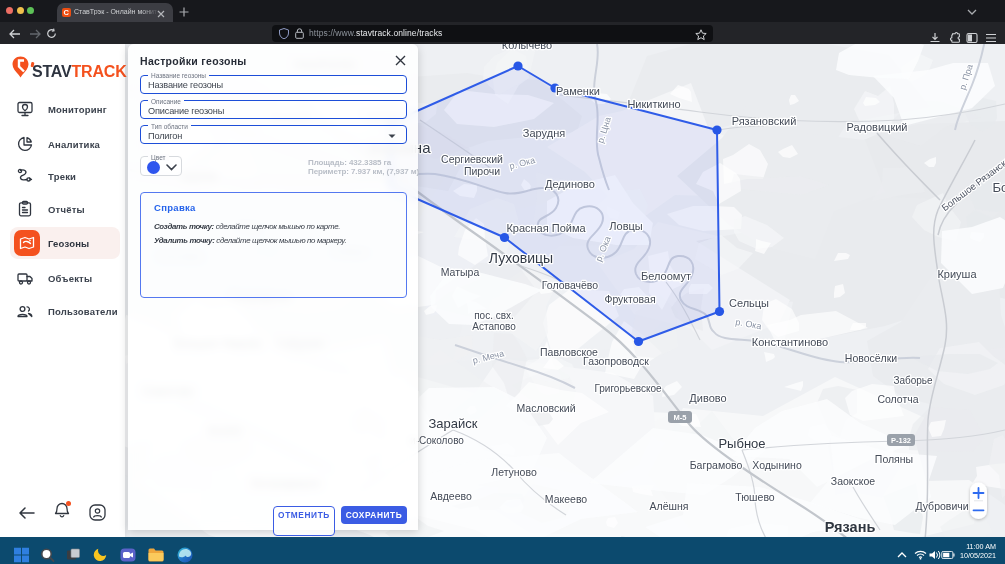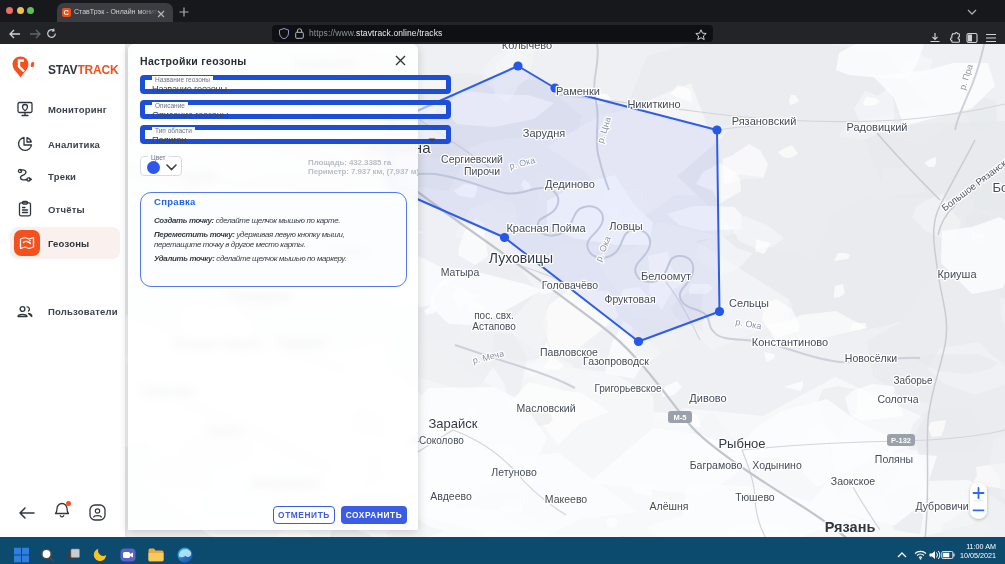--- a/index.html
+++ b/index.html
@@ -9,47 +9,47 @@
 #tab { position:absolute; left:57px; top:3px; width:116px; height:19px; background:#3c3d43; border-radius:7px 7px 0 0; }
 #favico { position:absolute; left:4.5px; top:4.5px; width:9.5px; height:9.5px; background:#ee4e11; border-radius:2px; color:#fff; font-size:7.5px; font-weight:700; text-align:center; line-height:9.5px; }
 #tabtitle { position:absolute; left:17px; top:5px; width:85px; font-size:7px; color:#cfd1d4; white-space:nowrap; overflow:hidden;
   -webkit-mask-image:linear-gradient(90deg,#000 80%,transparent); }
 #toolbar { position:absolute; left:0; top:22px; width:1005px; height:22px; background:#232428; }
 #urlbar { position:absolute; left:272px; top:2.5px; width:441px; height:17px; background:#0f1013; border-radius:4px; display:flex; align-items:center; }
 #url { font-size:8.5px; letter-spacing:0.1px;text-align:right; }
 #sidebar { position:absolute; left:0; top:44px; width:125px; height:493px; background:#fff; box-shadow:1px 0 4px rgba(0,0,0,0.08); }
 #logo { position:absolute; left:12px; top:12px; height:26px; }
 #logo svg { position:absolute; left:0; top:0; }
-#logotext { position:absolute; left:36px; top:7px; font-size:12px; letter-spacing:-0.2px; white-space:nowrap; }
+#logotext { position:absolute; left:20px; top:7px; font-size:16px; letter-spacing:-0.2px; white-space:nowrap; }
 #apost { position:absolute; left:19px; top:6px; width:2.5px; height:5px; background:#f4511e; border-radius:1px; transform:rotate(12deg); }
 #logotext b { color:#2e3440; font-weight:700; }
 #logotext i { color:#f4511e; font-style:normal; font-weight:700; }
 .nav { position:absolute; left:0; width:125px; height:32px; }
 .nav .ico { position:absolute; left:16px; top:7px; }
 .nav .icobox { position:absolute; left:14px; top:3px; width:26px; height:26px; background:#f4511e; border-radius:7px; display:flex; align-items:center; justify-content:center; }
 .nav .lbl { position:absolute; left:48px; top:11px; font-size:9.5px; font-weight:700; color:#3b424d; letter-spacing:0.2px;text-align:right; }
 .nav.active::before { content:""; position:absolute; left:10px; top:0; width:110px; height:32px; background:#faf0ee; border-radius:8px; }
 .nav.active .lbl { color:#2f353f; }
 .nav .icobox, .nav .ico, .nav .lbl { z-index:1; }
 #sbbottom { position:absolute; left:0; top:458px; width:125px; display:flex; justify-content:space-between; padding:0 19px; align-items:center; }
 #panel { position:absolute; left:128px; top:44px; width:290px; height:486px; background:rgba(255,255,255,0.88);
   -webkit-backdrop-filter:blur(4px); backdrop-filter:blur(4px); border-radius:6px 6px 0 0; box-shadow:0 2px 10px rgba(0,0,0,0.18); }
 #ptitle { position:absolute; left:12px; top:11px; font-size:10.5px; font-weight:700; color:#262c36; letter-spacing:0.3px; }
 #pclose { position:absolute; right:12px; top:11px; }
-.field { position:absolute; left:12px; width:311px; height:19px; border:5px solid #1d4ed8; border-radius:4px; background:rgba(255,255,255,0.55); }
+.field { position:absolute; left:12px; width:267px; height:19px; border:1px solid #1d4ed8; border-radius:4px; background:rgba(255,255,255,0.55); }
 .flabel { position:absolute; left:7px; top:-3.5px; font-size:6.5px; color:#6d7480; background:#fdfdfe; padding:0 3px; line-height:7px; }
 .fval { position:absolute; left:7px; top:4.5px; font-size:9.2px; color:#3f4650; letter-spacing:-0.18px; }
 #colorfield { position:absolute; left:12px; top:112px; width:42px; height:20px; border:1px solid #d7dade; border-radius:4px; background:rgba(255,255,255,0.55); }
 #cdot { position:absolute; left:6px; top:3.5px; width:13px; height:13px; border-radius:50%; background:#2f55ee; }
 #metrics { position:absolute; left:180px; top:113.5px; font-size:8px; color:#b9bec7; line-height:9.4px; white-space:nowrap; letter-spacing:-0.1px;font-weight:bold; }
-#helpbox { position:absolute; left:12px; top:148px; width:267px; height:95px; border:1px solid #5478f0; border-radius:11px; background:rgba(250,251,254,0.6); padding:3px 13px; }
+#helpbox { position:absolute; left:12px; top:148px; width:267px; height:106px; border:1px solid #5478f0; border-radius:4px; background:rgba(250,251,254,0.6); padding:9px 13px; }
 #helptitle { color:#2563eb; font-weight:700; font-size:9.5px; margin-bottom:9px; letter-spacing:0.3px; }
 #helpbox p { font-size:7.9px; color:#353b45; line-height:9.3px; margin-bottom:5px; letter-spacing:-0.34px;font-style:italic; }
 #helpbox b { font-weight:700; }
-#btncancel { position:absolute; left:145px; top:462px; width:62px; height:18px; border:1px solid #3b5ce4; border-radius:4px; color:#3b5ce4;
+#btncancel { position:absolute; left:145px; top:462px; width:62px; height:30px; border:1px solid #3b5ce4; border-radius:4px; color:#3b5ce4;
   font-size:8.3px; font-weight:700; letter-spacing:0.6px; text-align:center; line-height:17px; background:rgba(255,255,255,0.8); }
 #btnsave { position:absolute; left:213px; top:462px; width:66px; height:18px; background:#3b5ce4; border-radius:4px; color:#fff;
   font-size:8.3px; font-weight:700; letter-spacing:0.6px; text-align:center; line-height:18px; }
 #taskbar { position:absolute; left:0; top:537px; width:1005px; height:36px; background:#0c4a6e; }
 .tbico { position:absolute; top:50%; transform:translateY(-50%); }
 #clock { position:absolute; right:9px; top:4.5px; font-size:7.2px; color:#fff; text-align:right; line-height:9px; }
 </style></head>
 <body>
 <div id="stage">
 <svg id="map" width="1005" height="520" viewBox="0 44 1005 520" font-family="'Liberation Sans', sans-serif" style="position:absolute;left:0;top:44px">
@@ -377,20 +377,29 @@
 <div class="nav active" style="top:183px">
   <span class="icobox">
           <svg width="18" height="18" viewBox="0 0 18 18">
             <path d="M2.5,5 L7,3.5 L11,5 L15.5,3.5 V13 L11,14.5 L7,13 L2.5,14.5 Z" stroke="#ffffff" stroke-width="1.3" fill="none" stroke-linecap="round" stroke-linejoin="round"></path>
             <path d="M5.5,8.5 C7,6.5 11,7.5 12.5,9.5" stroke="#ffffff" stroke-width="1.3" fill="none" stroke-linecap="round" stroke-linejoin="round"></path>
             <circle cx="12" cy="6.5" r="0.8" fill="#fff" stroke="none"></circle>
           </svg>
         </span>
         <span class="lbl">Геозоны</span>
       </div>
+<div class="nav" style="top:217.5px">
+  <span class="ico"><svg width="18" height="18" viewBox="0 0 18 18">
+            <rect x="2" y="5" width="9" height="7" rx="1" stroke="#2f353f" stroke-width="1.3" fill="none" stroke-linecap="round" stroke-linejoin="round"></rect>
+            <path d="M11,7.5 H14 L16,9.5 V12 H11" stroke="#2f353f" stroke-width="1.3" fill="none" stroke-linecap="round" stroke-linejoin="round"></path>
+            <circle cx="5" cy="13.5" r="1.5" stroke="#2f353f" stroke-width="1.3" fill="none" stroke-linecap="round" stroke-linejoin="round"></circle>
+            <circle cx="13" cy="13.5" r="1.5" stroke="#2f353f" stroke-width="1.3" fill="none" stroke-linecap="round" stroke-linejoin="round"></circle>
+          </svg></span>
+        <span class="lbl">Объекты</span>
+      </div>
 <div class="nav" style="top:251px">
   <span class="ico"><svg width="18" height="18" viewBox="0 0 18 18">
             <circle cx="6.5" cy="7" r="2.4" stroke="#2f353f" stroke-width="1.3" fill="none" stroke-linecap="round" stroke-linejoin="round"></circle>
             <path d="M2,14.5 C2,11.6 11,11.6 11,14.5 Z" stroke="#2f353f" stroke-width="1.3" fill="none" stroke-linecap="round" stroke-linejoin="round"></path>
             <path d="M11,4.8 a2.4,2.4 0 0 1 1.5,4.3 M12.5,11.5 c2,0.4 3.3,1.4 3.3,3 Z" stroke="#2f353f" stroke-width="1.3" fill="none" stroke-linecap="round" stroke-linejoin="round"></path>
           </svg></span>
         <span class="lbl">Пользователи</span>
       </div>
   <div id="sbbottom">
     <svg width="16" height="12" viewBox="0 0 16 12">
@@ -434,21 +443,20 @@
         <span class="flabel">Цвет</span>
     <span id="cdot"></span>
     <svg width="11" height="7" viewBox="0 0 11 7" style="position:absolute;left:25px;top:6.5px">
           <path d="M1,1 L5.5,5.5 L10,1" stroke="#3c424c" stroke-width="1.6" fill="none" stroke-linecap="round"></path>
         </svg>
   </div>
   <div id="metrics">Площадь: 432.3385 га<br>Периметр: 7.937 км, (7,937 м)</div>
   <div id="helpbox">
     <div id="helptitle">Справка</div>
     <p><b>Создать точку:</b> сделайте щелчок мышью по карте.</p>
-    <p><b>Переместить точку:</b> удерживая левую кнопку мыши, перетащите точку в другое место карты.</p>
     <p><b>Удалить точку:</b> сделайте щелчок мышью по маркеру.</p>
   </div>
   <div id="btncancel">ОТМЕНИТЬ</div>
   <div id="btnsave">СОХРАНИТЬ</div>
 </div>
 
 <div id="tabbar">
   <span class="tl" style="left:6px;background:#ed6e64"></span>
   <span class="tl" style="left:16.5px;background:#f0c04c"></span>
   <span class="tl" style="left:27px;background:#5dc157"></span>

